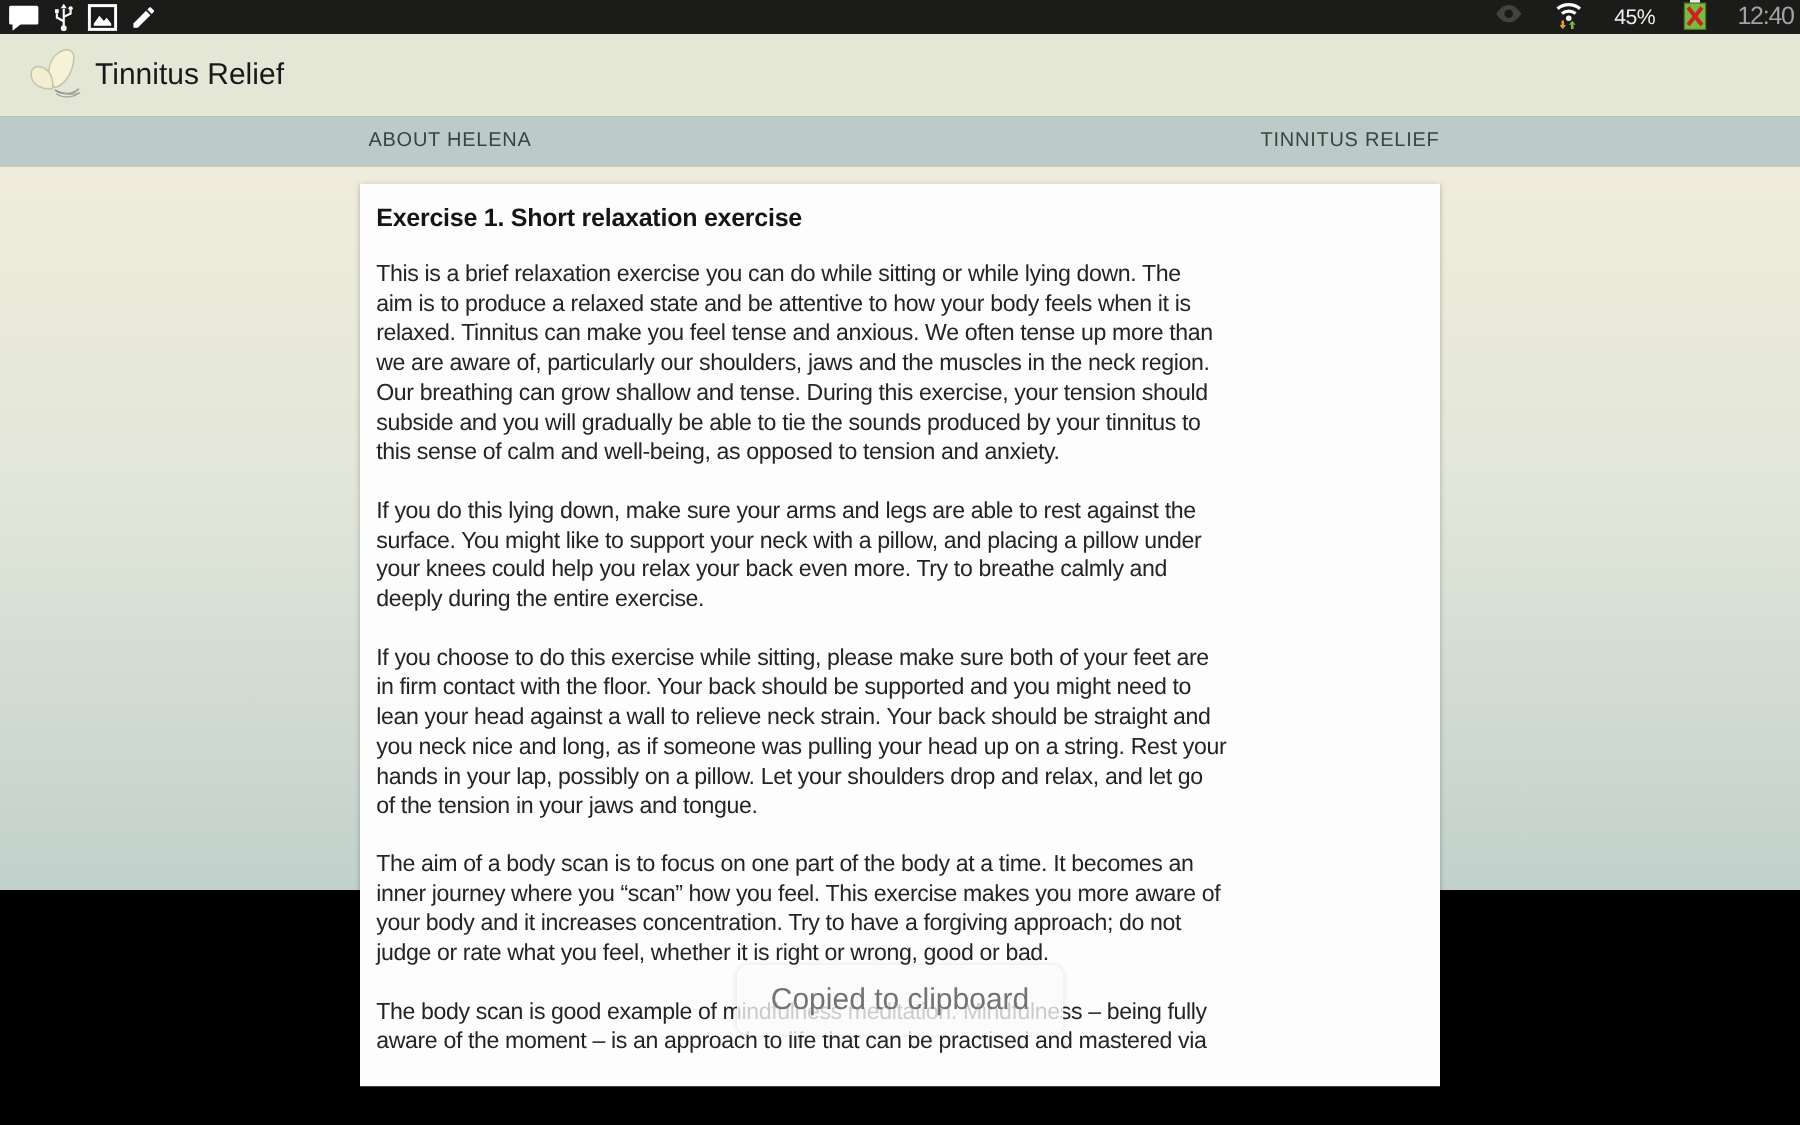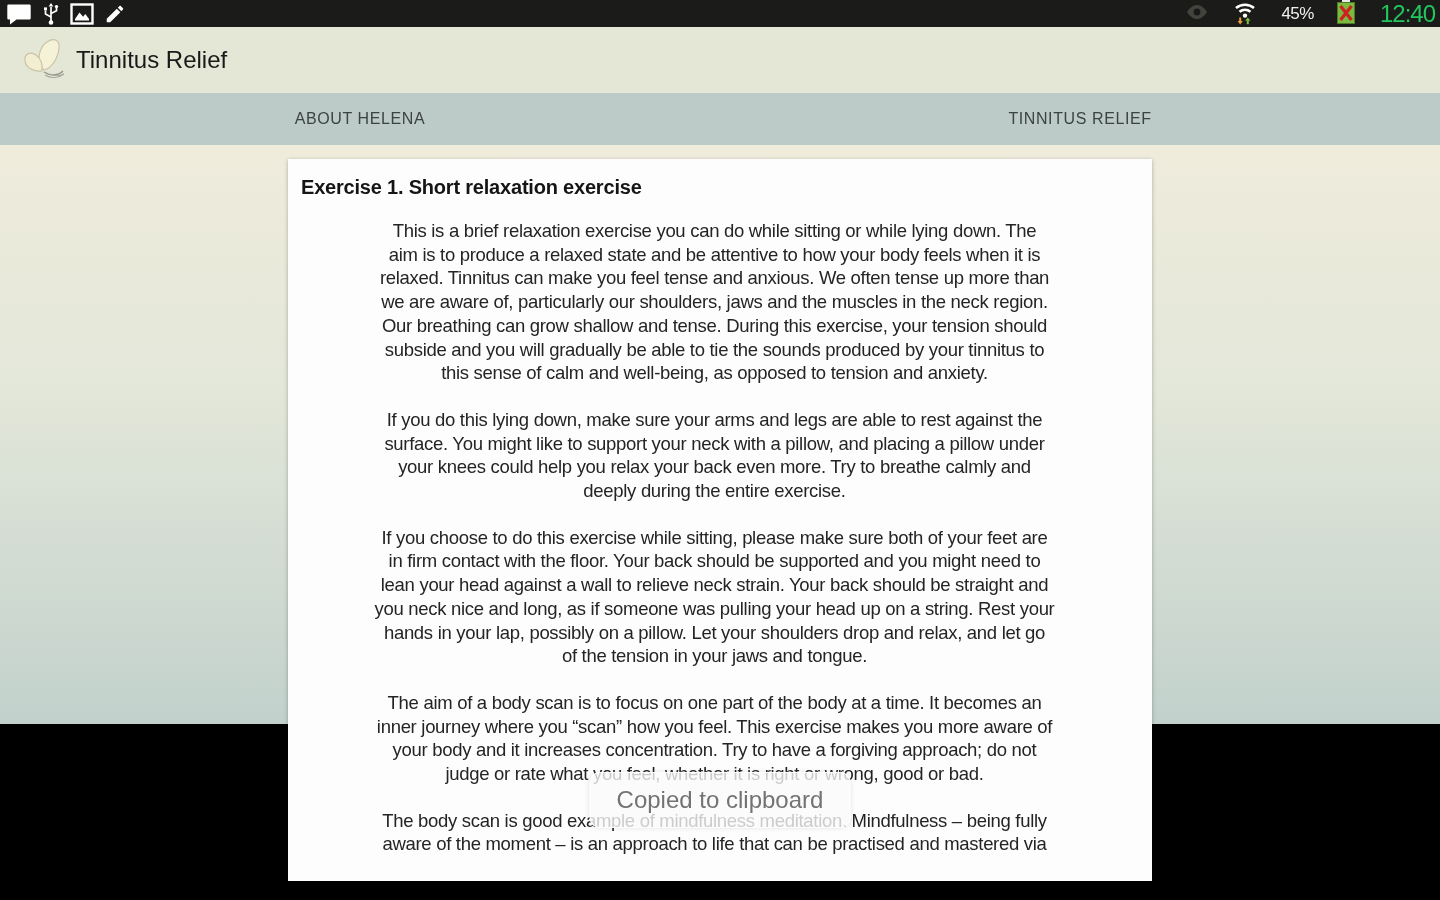--- a/index.html
+++ b/index.html
@@ -8,44 +8,44 @@
   .screen { position:relative; width:1440px; height:900px; overflow:hidden; }
 
   
   .statusbar { position:relative; height:27px; background:#1b1b19;
                display:flex; align-items:center; padding:0 6px; }
   .sb-left { display:flex; align-items:center; gap:9px; }
   .sb-left .sb-ic { display:flex; align-items:center; }
   .sb-right { position:absolute; right:5px; top:0; height:27px;
               display:flex; align-items:center; gap:22px; }
   .sb-pct { color:#f0f0f0; font-size:17px; letter-spacing:-0.5px; }
-  .sb-time { color:#22c55e; font-size:24px; letter-spacing:-1px; padding-left:2px; }
+  .sb-time { color:#a3a3a3; font-size:20px; letter-spacing:-1px; padding-left:2px; }
 
   
   .header { height:66px; background:#e4e6d6; display:flex; align-items:center;
             padding-left:14px; }
   .app-title { font-size:24px; color:#191919; margin-left:10px; letter-spacing:0; }
 
   
-  .tabbar { height:52px; display:flex; background:#bccbc7; }
+  .tabbar { height:40px; display:flex; background:#bccbc7; }
   .tab { flex:1 1 0; display:flex; align-items:center; justify-content:center;
          font-size:16px; letter-spacing:0.6px; color:#3b4442; background:#bccbc7;
          cursor:pointer; }
   .tab.selected { background:#d3dcd7; }
 
   
   .content { position:relative; height:579px;
              background:linear-gradient(180deg,#efecdc 0%,#e3e7d9 42%,#c2d1cc 100%); }
   .card { position:absolute; left:288px; top:14px; width:864px; height:722px;
           background:#fdfdfd; box-shadow:0 1px 4px rgba(0,0,0,0.28);
           padding:14px 24px 0 13px; overflow:hidden; }
   .card h2 { font-size:20px; line-height:28px; font-weight:bold; color:#151515;
              margin:0 0 18px 0; letter-spacing:-0.2px; }
   .card p { font-size:18.5px; line-height:23.7px; color:#242424; margin:16px 0 23px 0;
-            white-space:pre-line; letter-spacing:-0.3px; font-stretch:condensed;text-align:center; }
+            white-space:pre-line; letter-spacing:-0.3px; font-stretch:condensed; }
 
   
   .toast { position:absolute; left:50%; top:772px; transform:translateX(-50%);
            background:rgba(250,250,250,0.78); border:1px solid rgba(255,255,255,0.85);
            border-radius:10px; padding:13px 26px; font-size:24px; color:#737373;
            box-shadow:0 0 5px rgba(0,0,0,0.10); white-space:nowrap; }
 </style>
 </head>
 <body>
 

